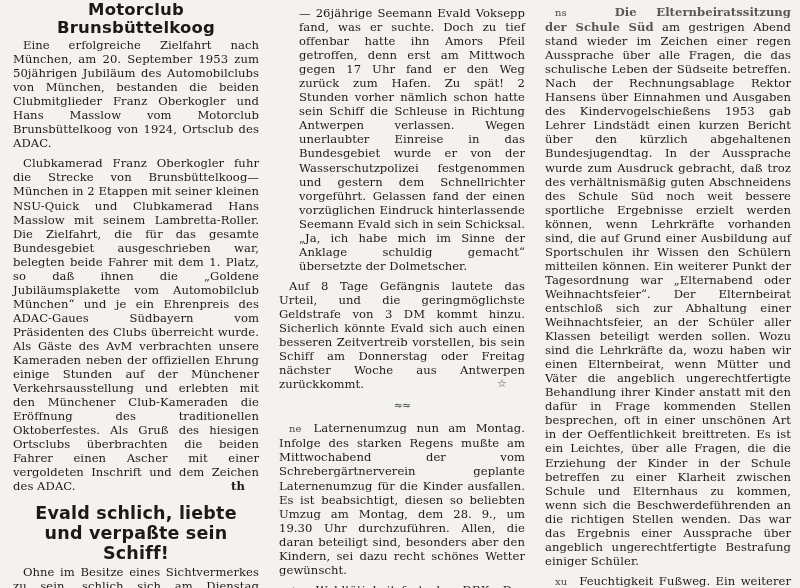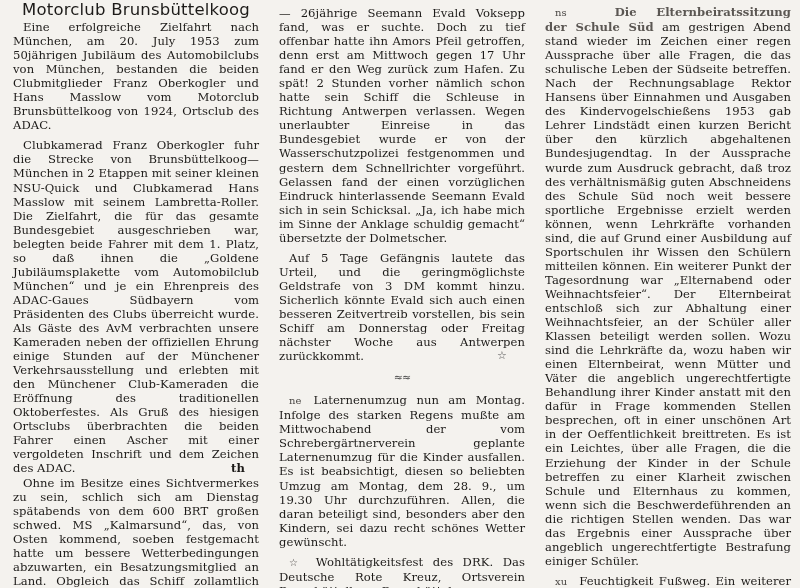--- a/index.html
+++ b/index.html
@@ -14,24 +14,24 @@
     position: absolute; top: 0;
     font-size: 11.6px; line-height: 14.05px;
     text-align: justify; hyphens: manual;
     letter-spacing: 0.05px;
   }
   .c1 { left: 13px; width: 246px; }
   .c2 { left: 279px; width: 246px; }
   .c3 { left: 545px; width: 246px; }
   .col p { margin: 0; text-indent: 10px; }
   .col p.gap { margin-top: 6px; }
-  .col p.noindent { text-indent: 0; }
+  .col p.noindent { text-indent: 0; margin-left: 20px; }
   .headline {
     font-family: "DejaVu Sans", "Liberation Sans", sans-serif;
-    font-weight: normal; text-align: center; margin: 0;
+    font-weight: bold; text-align: center; margin: 0;
     letter-spacing: 0.2px;
   }
   .h1 { font-size: 16.5px; line-height: 18px; padding-top: 1px; margin-bottom: 1px; }
   .h2 { font-size: 17.5px; line-height: 20px; margin-top: 9px; margin-bottom: 2px; }
   .kw { font-weight: normal; }
   .tag { font-size: 10px; color: #4a4744; margin-right: 12px; }
   .faded { color: #5b5753; font-weight: bold; margin-left: 36px; }
   .signoff { float: right; font-weight: bold; margin-right: 14px; }
   .star { float: right; margin-right: 18px; color: #555; font-size: 11px; }
   .sep { text-align: center; font-size: 11px; margin: 8px 0 8px; color: #444; letter-spacing: -1px; }
@@ -39,33 +39,37 @@
 </head>
 <body>
 
 <div class="page">
 
   <div class="col c1">
     <article>
       <h1 class="headline h1">
         <span>Motorclub Brunsbüttelkoog</span><br>
       </h1>
-      <p>Eine erfolgreiche Zielfahrt nach München, am 20. July 1953 zum 50jährigen Jubiläum des Automobilclubs von München, bestanden die beiden Clubmitglieder Franz Oberkogler und Hans Masslow vom Motorclub Brunsbüttelkoog von 1924, Ortsclub des ADAC.</p>
+      <p>Eine erfolgreiche Zielfahrt nach München, am 20. September 1953 zum 50jährigen Jubiläum des Automobilclubs von München, bestanden die beiden Clubmitglieder Franz Oberkogler und Hans Masslow vom Motorclub Brunsbüttelkoog von 1924, Ortsclub des ADAC.</p>
       <p class="gap"><span>Clubkamerad Franz Oberkogler fuhr die Strecke von Brunsbüttelkoog—München in 2 Etappen mit seiner kleinen NSU-Quick und Clubkamerad Hans Masslow mit seinem Lambretta-Roller. Die Zielfahrt, die für das gesamte Bundesgebiet ausgeschrieben war, belegten beide Fahrer mit dem 1. Platz, so daß ihnen die „Goldene Jubiläumsplakette vom Automobilclub München“ und je ein Ehrenpreis des ADAC-Gaues Südbayern vom Präsidenten des Clubs überreicht wurde. Als Gäste des AvM verbrachten unsere Kameraden neben der offiziellen Ehrung einige Stunden auf der Münchener Verkehrsausstellung und erlebten mit den Münchener Club-Kameraden die Eröffnung des traditionellen Oktoberfestes. Als Gruß des hiesigen Ortsclubs überbrachten die beiden Fahrer einen Ascher mit einer vergoldeten Inschrift und dem Zeichen des ADAC.</span><span class="signoff">th</span></p>
     </article>
 
     <article>
+      <h2 class="headline h2">
+        <span>Evald schlich, liebte</span><br>
+        <span>und verpaßte sein Schiff!</span>
+      </h2>
       <p>Ohne im Besitze eines Sichtvermerkes zu sein, schlich sich am Dienstag spätabends von dem 600 BRT großen schwed. MS „Kalmarsund“, das, von Osten kommend, soeben festgemacht hatte um bessere Wetterbedingungen abzuwarten, ein Besatzungsmitglied an Land. Obgleich das Schiff zollamtlich nicht abgefertigt war und er auch keine Genehmigung des Kapitäns hatte, gelüstete es ihm förmlich nach einem Landgang. Und der staatenlose — früher estnische Staatsangehörige</p>
     </article>
   </div>
 
   <div class="col c2">
     <article>
       <p class="noindent" style="margin-top:6px">— 26jährige Seemann Evald Voksepp fand, was er suchte. Doch zu tief offenbar hatte ihn Amors Pfeil getroffen, denn erst am Mittwoch gegen 17 Uhr fand er den Weg zurück zum Hafen. Zu spät! 2 Stunden vorher nämlich schon hatte sein Schiff die Schleuse in Richtung Antwerpen verlassen. Wegen unerlaubter Einreise in das Bundesgebiet wurde er von der Wasserschutzpolizei festgenommen und gestern dem Schnellrichter vorgeführt. Gelassen fand der einen vorzüglichen Eindruck hinterlassende Seemann Evald sich in sein Schicksal. „Ja, ich habe mich im Sinne der Anklage schuldig gemacht“ übersetzte der Dolmetscher.</p>
-      <p class="gap"><span>Auf 5 Tage Gefängnis lautete das Urteil, und die geringmöglichste Geldstrafe von 3 DM kommt hinzu. Sicherlich könnte Evald sich auch einen besseren Zeitvertreib vorstellen, bis sein Schiff am Donnerstag oder Freitag nächster Woche aus Antwerpen zurückkommt.</span><span class="star">☆</span></p>
+      <p class="gap"><span>Auf 8 Tage Gefängnis lautete das Urteil, und die geringmöglichste Geldstrafe von 3 DM kommt hinzu. Sicherlich könnte Evald sich auch einen besseren Zeitvertreib vorstellen, bis sein Schiff am Donnerstag oder Freitag nächster Woche aus Antwerpen zurückkommt.</span><span class="star">☆</span></p>
     </article>
 
     <div class="sep">≈≈</div>
 
     <article>
       <p><span class="tag">ne</span><span class="kw">Laternenumzug nun am Montag.</span> <span>Infolge des starken Regens mußte am Mittwochabend der vom Schrebergärtnerverein geplante Laternenumzug für die Kinder ausfallen. Es ist beabsichtigt, diesen so beliebten Umzug am Montag, dem 28. 9., um 19.30 Uhr durchzuführen. Allen, die daran beteiligt sind, besonders aber den Kindern, sei dazu recht schönes Wetter gewünscht.</span></p>
     </article>
 
     <article>
       <p class="gap"><span class="tag">☆</span><span class="kw">Wohltätigkeitsfest des DRK.</span> <span>Das Deutsche Rote Kreuz, Ortsverein Brunsbüttelkoog-Brunsbüttel, veranstaltet am Sonnabend, dem 26. 9., in den Räumen des Hotels zur Post sein diesjähriges Wohltätigkeitsfest. Darbietungen des JRK und anderer sorgen für Unterhaltung und Frohsinn. Ueberraschungen und Tanz halten Mitglieder und Gäste, Alt und Jung noch viele Stunden in bester Stimmung zusammen. (Siehe auch Anzeige in heutiger Nr.)</span></p>

